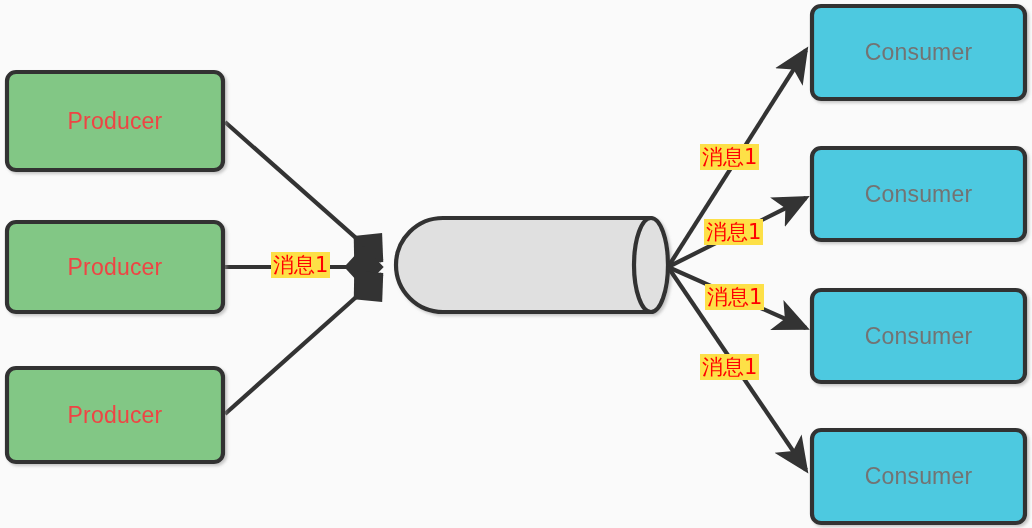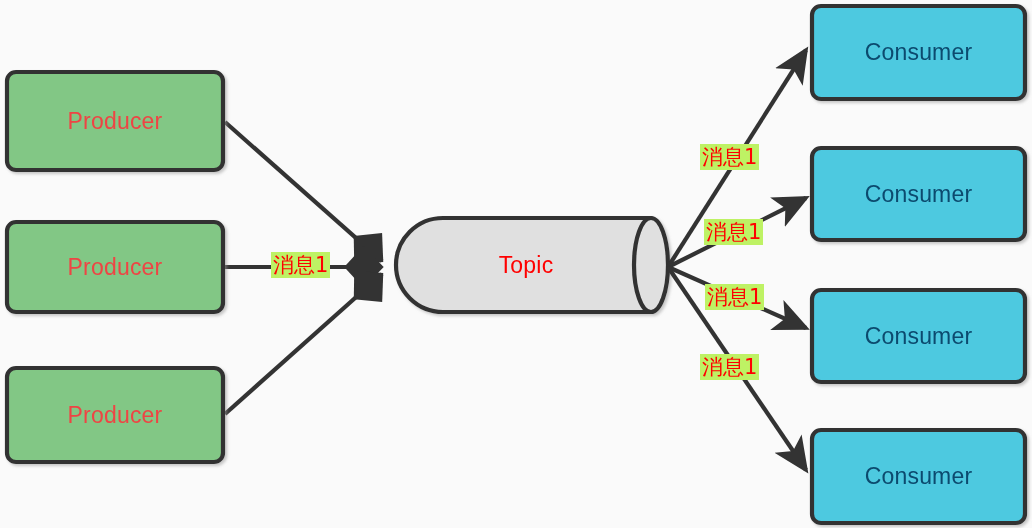--- a/index.html
+++ b/index.html
@@ -26,27 +26,27 @@
     position: absolute;
     display: flex;
     align-items: center;
     justify-content: center;
     font-size: 23px;
     letter-spacing: 0.2px;
     pointer-events: none;
     white-space: nowrap;
   }
   .label-producer { color: #ef4444; }
-  .label-consumer { color: #0c4a6e; }
+  .label-consumer { color: #737373; }
   .label-topic    { color: #ff0000; }
   .edge-label {
     position: absolute;
     font-size: 21px;
     color: #ff0000;
-    background: #bef264;
+    background: #fde047;
     line-height: 1.15;
     padding: 1px 2px;
     white-space: nowrap;
     font-family: "DejaVu Sans", "Liberation Sans", sans-serif;
   }
 </style>
 </head>
 <body>
 
 <div id="canvas">
@@ -93,21 +93,20 @@
       <rect x="812" y="148" width="213" height="92" rx="9" ry="9" fill="#4ec9e0" stroke="#333333" stroke-width="4.2" filter="url(#soft-shadow)"></rect>
       <rect x="812" y="290" width="213" height="92" rx="9" ry="9" fill="#4ec9e0" stroke="#333333" stroke-width="4.2" filter="url(#soft-shadow)"></rect>
       <rect x="812" y="430" width="213" height="93" rx="9" ry="9" fill="#4ec9e0" stroke="#333333" stroke-width="4.2" filter="url(#soft-shadow)"></rect>
     </g>
   </svg>
 
   <div class="node-label label-producer" style="left:7px; top:72px; width:216px; height:98px;">Producer</div>
   <div class="node-label label-producer" style="left:7px; top:222px; width:216px; height:90px;">Producer</div>
   <div class="node-label label-producer" style="left:7px; top:368px; width:216px; height:94px;">Producer</div>
 
-  <div class="node-label label-topic" style="left:410px; top:218px; width:232px; height:94px;">Topic</div>
 
   <div class="node-label label-consumer" style="left:812px; top:6px; width:213px; height:93px;">Consumer</div>
   <div class="node-label label-consumer" style="left:812px; top:148px; width:213px; height:92px;">Consumer</div>
   <div class="node-label label-consumer" style="left:812px; top:290px; width:213px; height:92px;">Consumer</div>
   <div class="node-label label-consumer" style="left:812px; top:430px; width:213px; height:93px;">Consumer</div>
 
   <div class="edge-label" style="left:271px; top:252px;">消息1</div>
   <div class="edge-label" style="left:700px; top:144px;">消息1</div>
   <div class="edge-label" style="left:704px; top:219px;">消息1</div>
   <div class="edge-label" style="left:705px; top:284px;">消息1</div>

